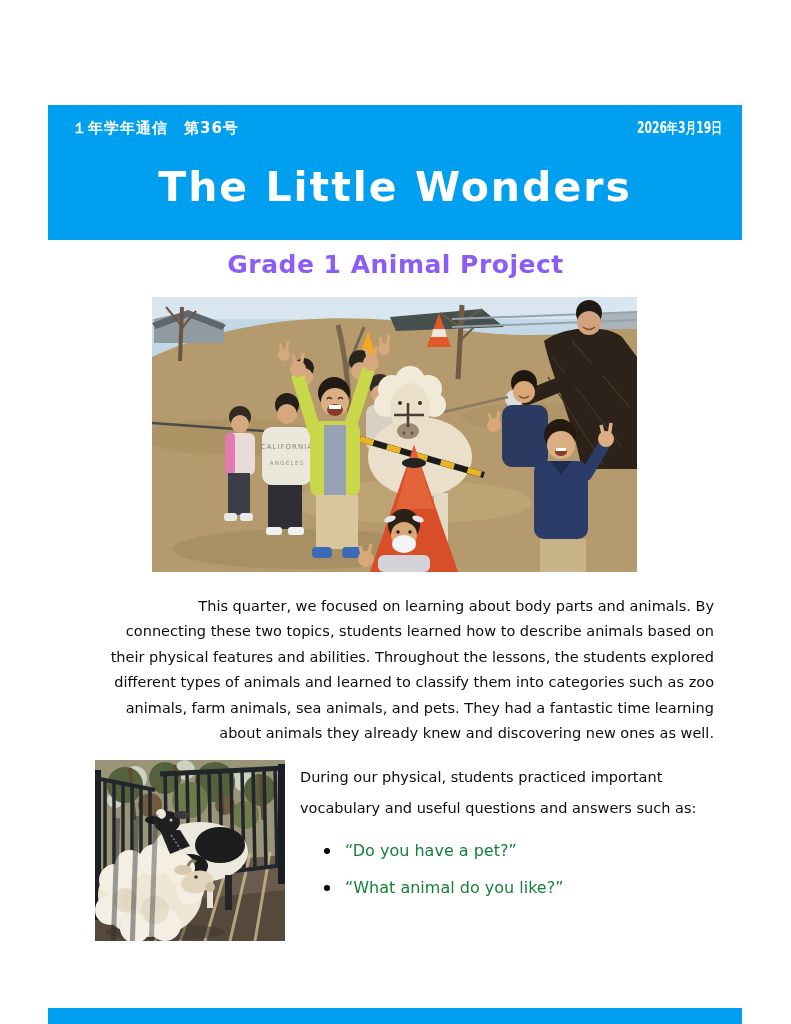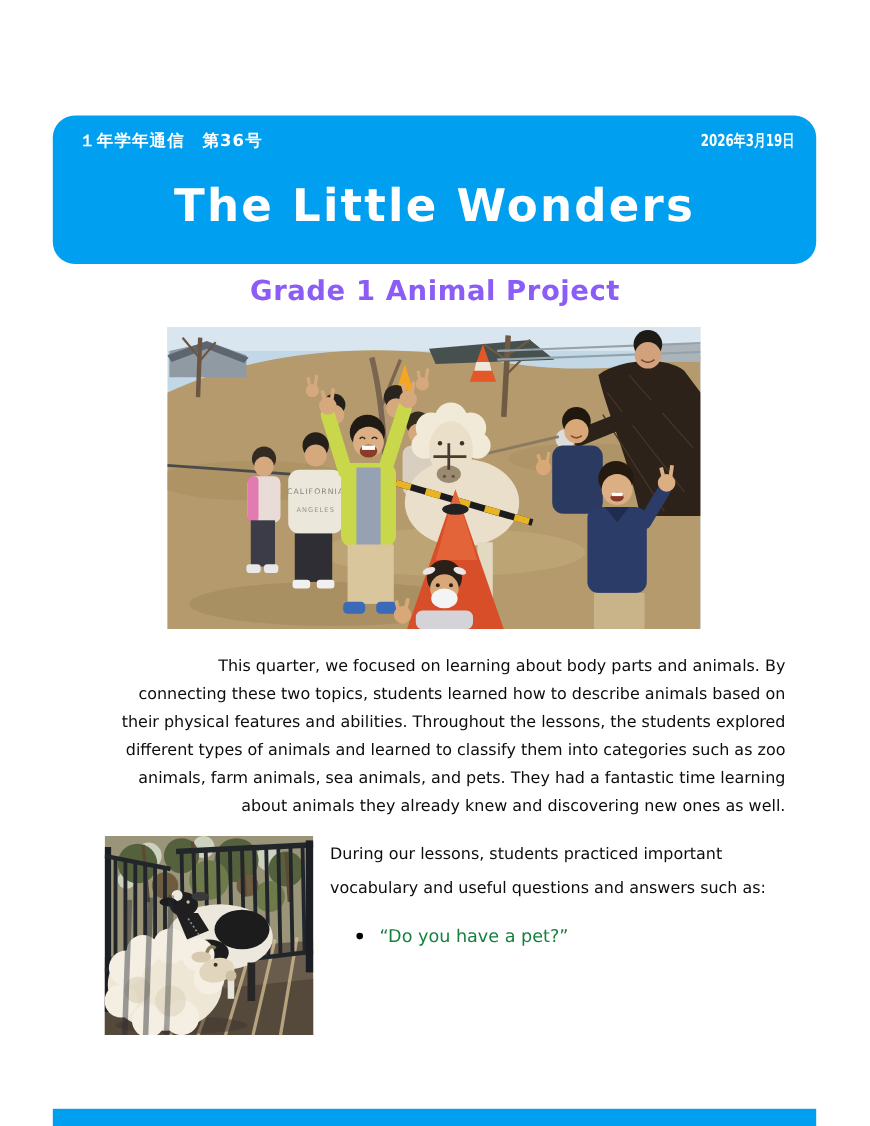--- a/index.html
+++ b/index.html
@@ -4,21 +4,21 @@
 <style>
   * { margin:0; padding:0; box-sizing:border-box; }
   html,body { background:#ffffff; }
   .page {
     position:relative; width:791px; height:1024px; background:#ffffff;
     font-family:"DejaVu Sans", sans-serif; color:#111; overflow:hidden;
   }
   
   .banner {
     position:absolute; left:48px; top:105px; width:694px; height:135px;
-    background:#009ff0; color:#ffffff;border-radius:20px;
+    background:#009ff0; color:#ffffff;
   }
   .banner-top {
     display:flex; justify-content:space-between; align-items:flex-start;
     padding:14px 20px 0 24px;
   }
   .issue-label { font-size:15px; font-weight:bold; letter-spacing:1px; }
   .issue-date  { font-size:15px; font-weight:bold; transform:scaleX(.72); transform-origin:right top; white-space:nowrap; }
   .banner-title {
     position:absolute; left:0; right:0; top:62px; text-align:center;
     font-size:41px; font-weight:800; letter-spacing:2px; line-height:1;
@@ -273,21 +273,22 @@
       <path d="M93,106 Q96,98 101,102" stroke="#8a7a5e" stroke-width="3" fill="none"></path>
       <circle cx="101" cy="117" r="1.8" fill="#3a3226"></circle>
 
       <rect x="18" y="58" width="5" height="123" fill="#2a2d33" opacity=".45" transform="rotate(2 20 120)"></rect>
       <rect x="37" y="56" width="5" height="125" fill="#2a2d33" opacity=".45" transform="rotate(2 39 120)"></rect>
       <rect x="56" y="54" width="5" height="127" fill="#2a2d33" opacity=".4" transform="rotate(2 58 120)"></rect>
     </svg>
   </div>
 
   <div class="lesson-col">
-    <p class="lesson-paragraph">During our lessons, students practiced important vocabulary and useful questions and answers such as:</p>
+    <p class="lesson-paragraph">During our physical, students practiced important vocabulary and useful questions and answers such as:</p>
     <ul class="qa-list">
       <li class="qa-item">“Do you have a pet?”</li>
+      <li class="qa-item">“What animal do you like?”</li>
     </ul>
   </div>
 
   <footer class="footer-bar"></footer>
 
 </div>
 
 </body></html>

